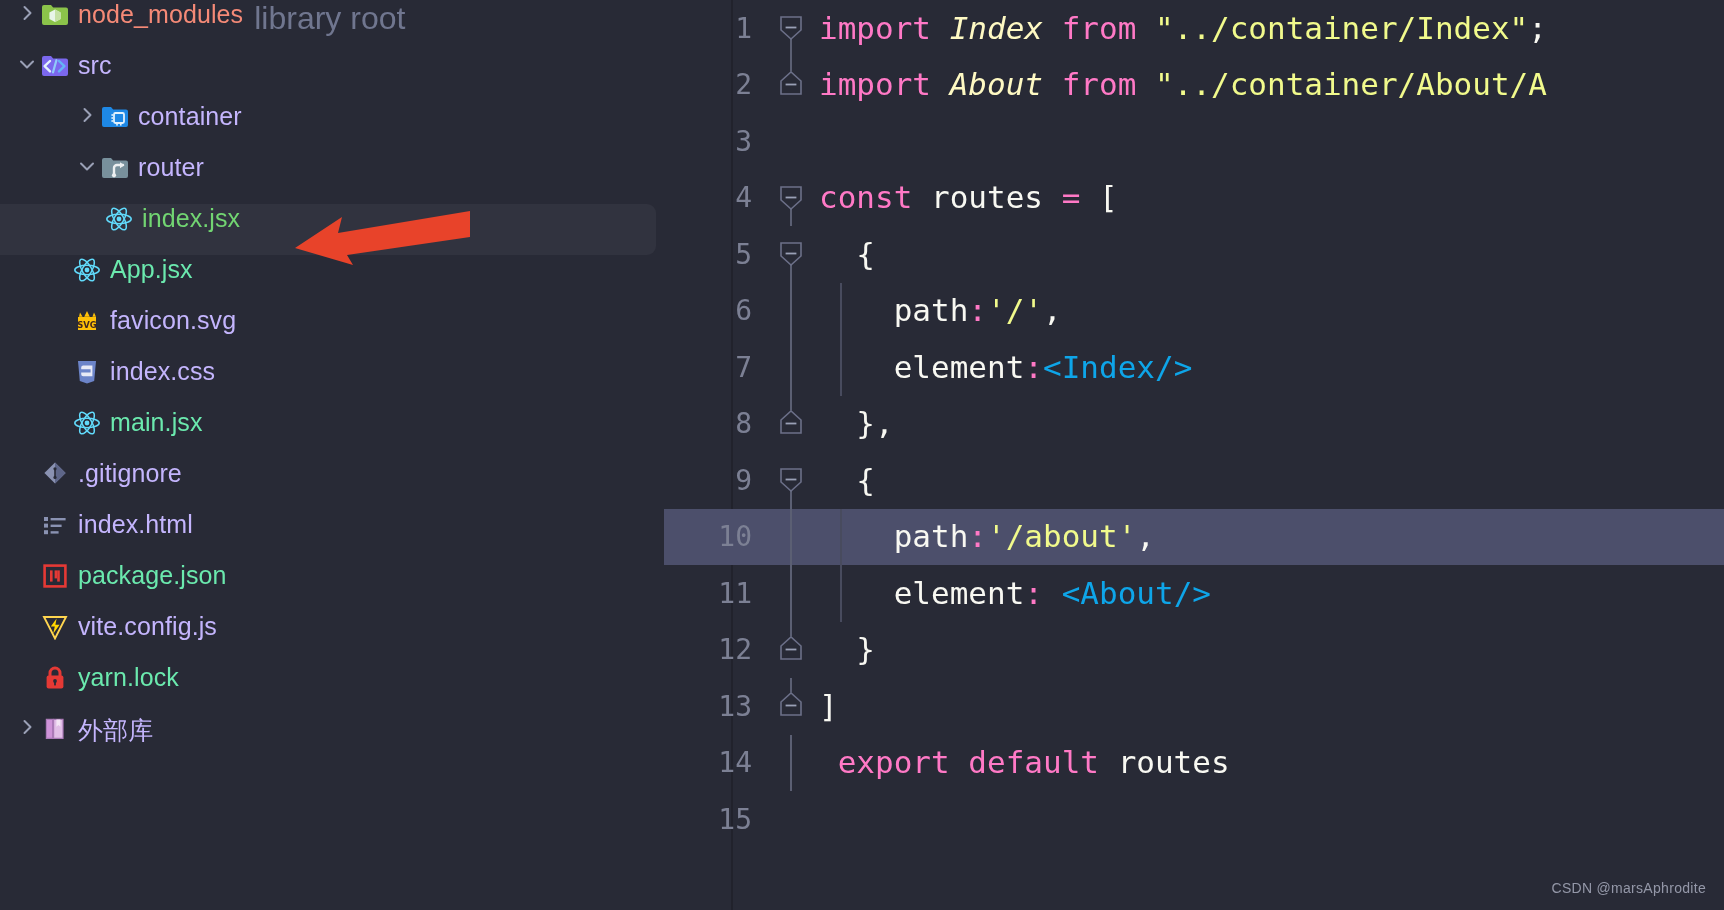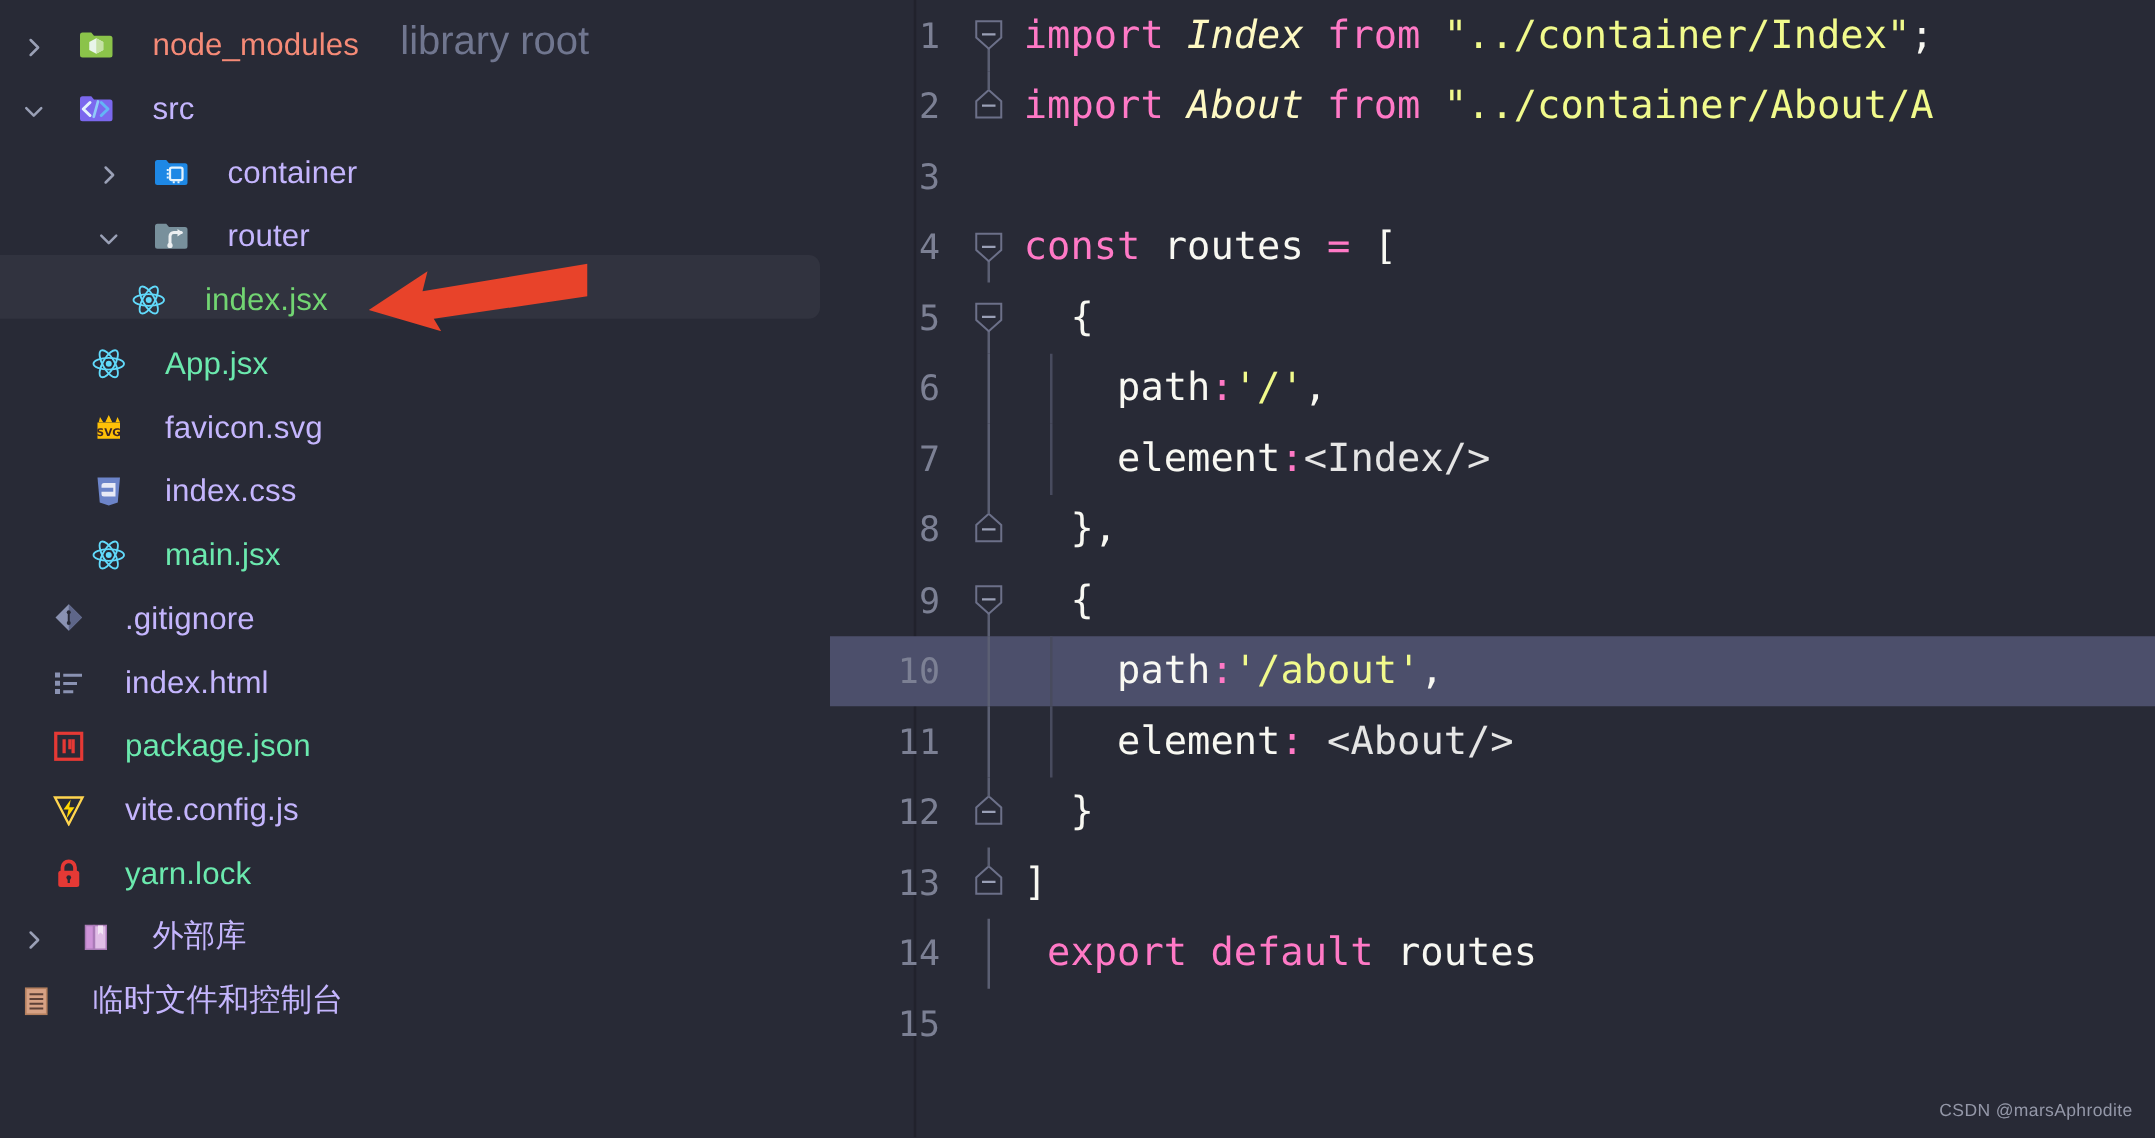--- a/index.html
+++ b/index.html
@@ -12,26 +12,25 @@
   #root{position:relative;width:1724px;height:910px;}
 
   
   #sidebar{
     position:absolute;left:0;top:0;width:664px;height:910px;
     background:#282A36;
     overflow:hidden;
   }
   .tree-row{
     position:relative;
-    display:flex;align-items:flex-end;
+    display:flex;align-items:flex-start;
     height:51px;
     padding-left:0;
     box-sizing:border-box;
     white-space:nowrap;
-    gap:22px;
   }
   .tree-row.selected{
     background:#31333F;
     width:656px;
     border-top-right-radius:9px;
     border-bottom-right-radius:9px;
   }
   .twisty{
     width:26px;height:26px;flex:none;
     display:flex;align-items:center;justify-content:center;
@@ -102,21 +101,21 @@
     font-size:31px;
     line-height:1;
     color:#F8F8F2;
     padding-left:7px;
   }
   
   .k{color:#FF79C6;}            
   .cls{color:#fef9c3;font-style:italic;}  
   .str{color:#F1FA8C;}          
   .pl{color:#F8F8F2;}           
-  .jsx{color:#e5e5e5;}
+  .jsx{color:#0ea5e9;}
   .colon{color:#FF79C6;}
 
   
   .fold-line{
     position:absolute;left:20px;top:0;width:2px;height:100%;
     background:#5B5F73;
   }
   .fold-line.half-top{top:0;height:50%;}
   .fold-line.half-bot{top:50%;height:50%;}
   .fold-mark{
@@ -345,31 +344,20 @@
         </span>
         <span class="ficon">
           <svg width="24" height="26" viewBox="0 0 24 26">
             <path d="M3.4 3.4h6.4v19H3.4Z" fill="#CE93D8" stroke="#AB7BB8" stroke-width="1.2"></path>
             <path d="M10.6 3.4H20v19h-9.4Z" fill="#E1BEE7" stroke="#AB7BB8" stroke-width="1.2"></path>
             <path d="M13.4 3.4h4v7.4l-2-1.8-2 1.8Z" fill="#F3E5F5"></path>
           </svg>
         </span>
         <span class="flabel c-grey">外部库</span>
       </div>
-      <div class="tree-row i0">
-        <span class="ficon">
-          <svg width="24" height="26" viewBox="0 0 24 26">
-            <rect x="3.6" y="2.6" width="16.8" height="20.8" fill="#D7A184" stroke="#B5805F" stroke-width="1.3"></rect>
-            <g stroke="#5D4037" stroke-width="1.5">
-              <path d="M6.6 7.4h11M6.6 11.2h11M6.6 15h11M6.6 18.8h11"></path>
-            </g>
-          </svg>
-        </span>
-        <span class="flabel c-grey">临时文件和控制台</span>
-      </div>
     </div>
 
   <div id="editor">
     <div id="gutter-sep"></div>
     <div id="code-lines">
         <div class="code-line"><span class="ln">1</span><span class="fold"><span class="fold-line half-bot"></span><span class="fold-mark"><svg width="24" height="26" viewBox="0 0 24 26">
                 <path d="M2 2h20v13l-10 9-10-9Z" fill="#282A36" stroke="#6C7089" stroke-width="1.6"></path>
                 <rect x="6.6" y="11.6" width="10.8" height="1.8" fill="#9AA0B6"></rect>
               </svg></span></span><span class="codetext"><span class="k">import </span><span class="cls">Index</span><span class="pl"> </span><span class="k">from</span><span class="pl"> </span><span class="str">"../container/Index"</span><span class="pl">;</span></span></div>
         <div class="code-line"><span class="ln">2</span><span class="fold"><span class="fold-line half-top"></span><span class="fold-mark"><svg width="24" height="26" viewBox="0 0 24 26">

